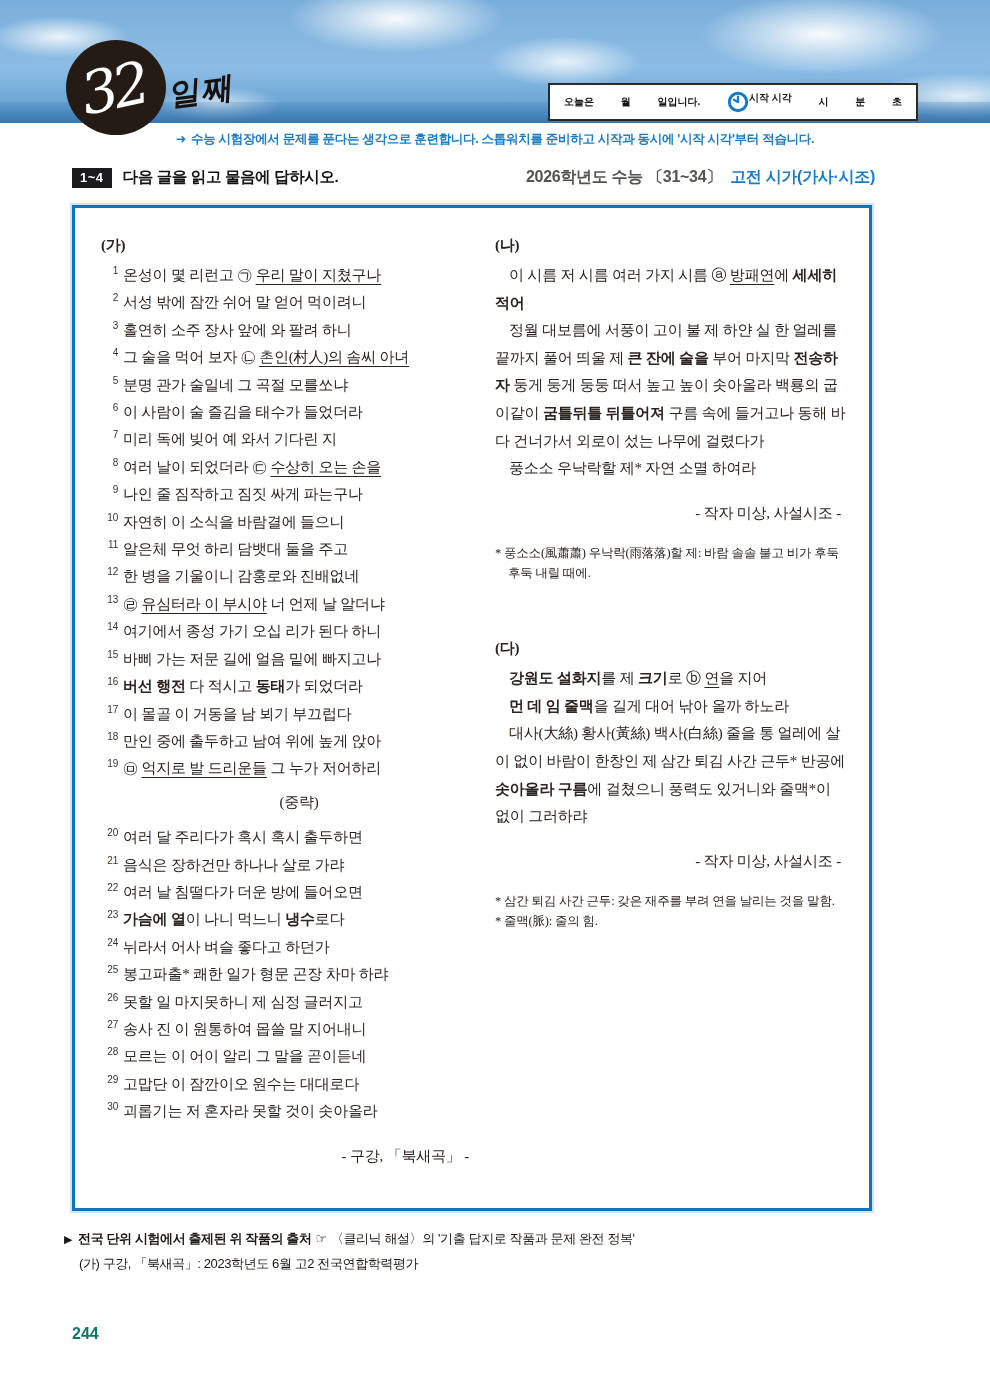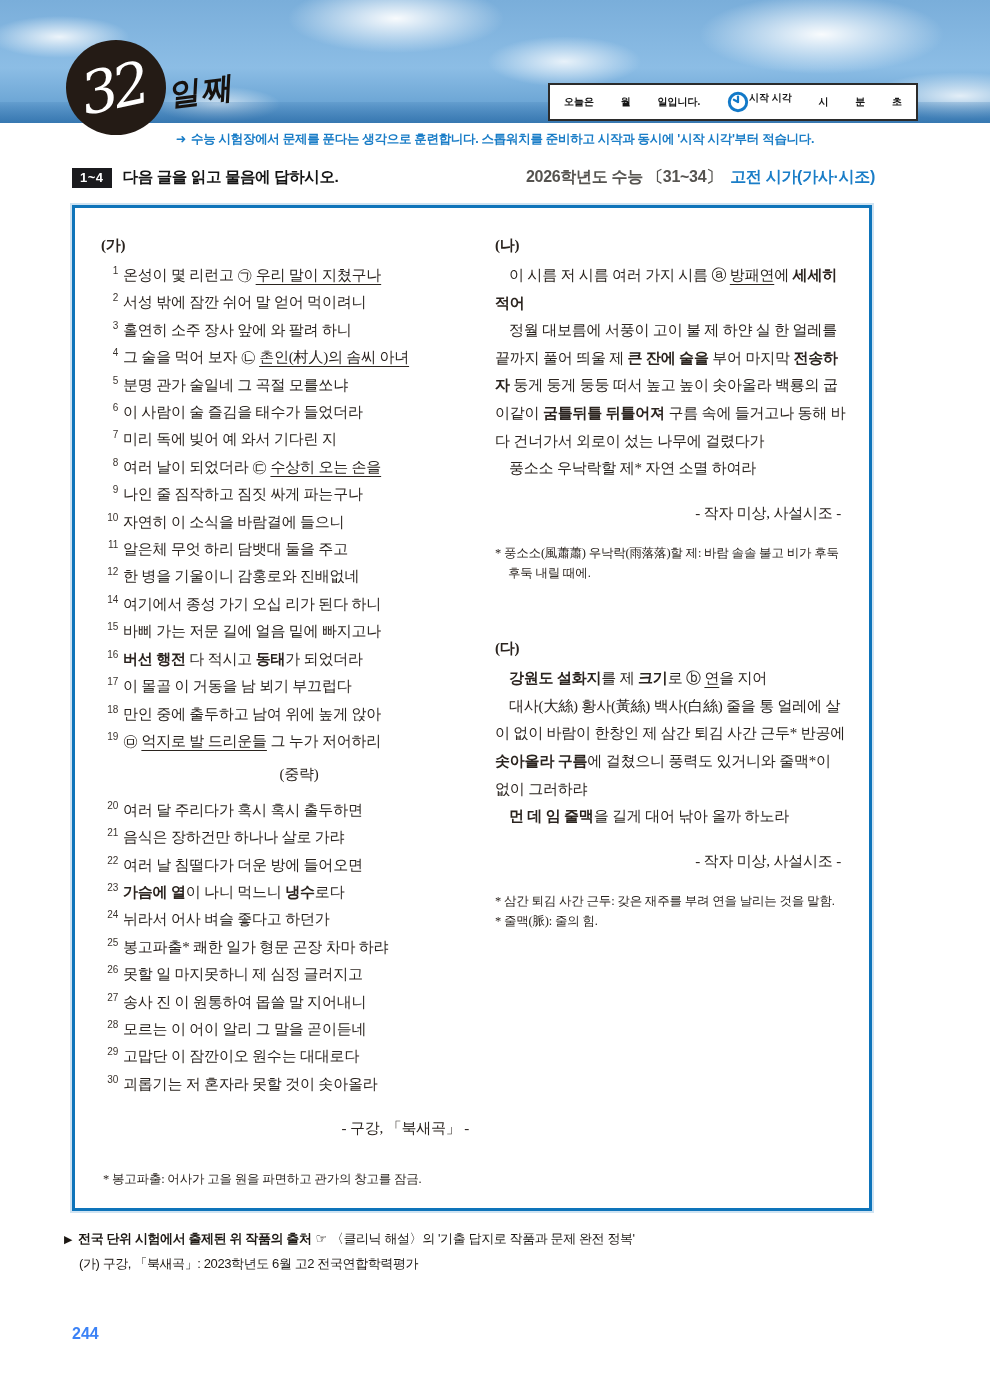--- a/index.html
+++ b/index.html
@@ -115,21 +115,21 @@
   .sg-m { }
 
   
   .srcnote { position:absolute; left:64px; top:1230px; width:840px; font-size:13px; color:#1c1712; letter-spacing:-0.4px; }
   .srcnote .l1 { font-weight:400; }
   .srcnote .marker { margin-right:6px; font-size:11px; }
   .srcnote .b { font-weight:700; }
   .srcnote .hand { margin:0 4px; }
   .srcnote .l2 { margin-top:7px; padding-left:15px; }
 
-  .pagenum { position:absolute; left:72px; top:1325px; font-size:16px; font-weight:700; color:#3b82f6; }
+  .pagenum { position:absolute; left:72px; top:1325px; font-size:16px; font-weight:700; color:#0f766e; }
 </style>
 </head>
 <body>
 
 <div class="page">
 
   <div class="sky"></div>
   <div class="sky-band"></div>
 
   <div class="day-badge">
@@ -214,20 +214,24 @@
           </div>
           <div class="pline">
             <span class="lnum">11</span>
             <span class="ltext"><span class="sg-t">알은체 무엇 하리 담뱃대 둘을 주고</span></span>
           </div>
           <div class="pline">
             <span class="lnum">12</span>
             <span class="ltext"><span class="sg-t">한 병을 기울이니 감홍로와 진배없네</span></span>
           </div>
           <div class="pline">
+            <span class="lnum">13</span>
+            <span class="ltext"><span class="sg-m">㉣</span><span class="sg-t"> </span><span class="sg-u">유심터라 이 부시야</span><span class="sg-t"> 너 언제 날 알더냐</span></span>
+          </div>
+          <div class="pline">
             <span class="lnum">14</span>
             <span class="ltext"><span class="sg-t">여기에서 종성 가기 오십 리가 된다 하니</span></span>
           </div>
           <div class="pline">
             <span class="lnum">15</span>
             <span class="ltext"><span class="sg-t">바삐 가는 저문 길에 얼음 밑에 빠지고나</span></span>
           </div>
           <div class="pline">
             <span class="lnum">16</span>
             <span class="ltext"><span class="sg-b">버선 행전</span><span class="sg-t"> 다 적시고 </span><span class="sg-b">동태</span><span class="sg-t">가 되었더라</span></span>
@@ -286,43 +290,40 @@
           <div class="pline">
             <span class="lnum">29</span>
             <span class="ltext"><span class="sg-t">고맙단 이 잠깐이오 원수는 대대로다</span></span>
           </div>
           <div class="pline">
             <span class="lnum">30</span>
             <span class="ltext"><span class="sg-t">괴롭기는 저 혼자라 못할 것이 솟아올라</span></span>
           </div>
         </div>
       <div class="attribution">- 구강, 「북새곡」 -</div>
-      <div class="ga-footnotes">
-          <div class="footnote">* 봉고파출: 어사가 고을 원을 파면하고 관가의 창고를 잠금.</div>
-        </div>
     </div>
 
     <div class="col-right">
 
       <div>
         <div class="sec-label">(나)</div>
         <p class="prose-p"><span class="sg-t">이 시름 저 시름 여러 가지 시름 </span><span class="sg-m">ⓐ</span><span class="sg-t"> </span><span class="sg-u">방패연</span><span class="sg-t">에 </span><span class="sg-b">세세히 적어</span></p>
         <p class="prose-p"><span class="sg-t">정월 대보름에 서풍이 고이 불 제 하얀 실 한 얼레를 끝까지 풀어 띄울 제 </span><span class="sg-b">큰 잔에 술을</span><span class="sg-t"> 부어 마지막 </span><span class="sg-b">전송하자</span><span class="sg-t"> 둥게 둥게 둥둥 떠서 높고 높이 솟아올라 백룡의 굽이같이 </span><span class="sg-b">굼틀뒤틀 뒤틀어져</span><span class="sg-t"> 구름 속에 들거고나 동해 바다 건너가서 외로이 섰는 나무에 걸렸다가</span></p>
         <p class="prose-p"><span class="sg-t">풍소소 우낙락할 제* 자연 소멸 하여라</span></p>
         <div class="attribution">- 작자 미상, 사설시조 -</div>
         <div class="footnote-list na-foot">
             <div class="footnote">* 풍소소(風蕭蕭) 우낙락(雨落落)할 제: 바람 솔솔 불고 비가 후둑후둑 내릴 때에.</div>
           </div>
       </div>
 
       <div class="da-section">
         <div class="sec-label">(다)</div>
         <p class="prose-p"><span class="sg-b">강원도 설화지</span><span class="sg-t">를 제 </span><span class="sg-b">크기</span><span class="sg-t">로 </span><span class="sg-m">ⓑ</span><span class="sg-t"> </span><span class="sg-u">연</span><span class="sg-t">을 지어</span></p>
+        <p class="prose-p"><span class="sg-b">먼 데 임 줄맥</span><span class="sg-t">을 길게 대어 낚아 올까 하노라</span></p>
         <p class="prose-p"><span class="sg-t">대사(大絲) 황사(黃絲) 백사(白絲) 줄을 통 얼레에 살이 없이 바람이 한창인 제 삼간 퇴김 사간 근두* 반공에 </span><span class="sg-b">솟아올라 구름</span><span class="sg-t">에 걸쳤으니 풍력도 있거니와 줄맥*이 없이 그러하랴</span></p>
-        <p class="prose-p"><span class="sg-b">먼 데 임 줄맥</span><span class="sg-t">을 길게 대어 낚아 올까 하노라</span></p>
         <div class="attribution">- 작자 미상, 사설시조 -</div>
         <div class="footnote-list da-foot">
             <div class="footnote">* 삼간 퇴김 사간 근두: 갖은 재주를 부려 연을 날리는 것을 말함.</div>
             <div class="footnote">* 줄맥(脈): 줄의 힘.</div>
           </div>
       </div>
 
     </div>
   </div>
 

